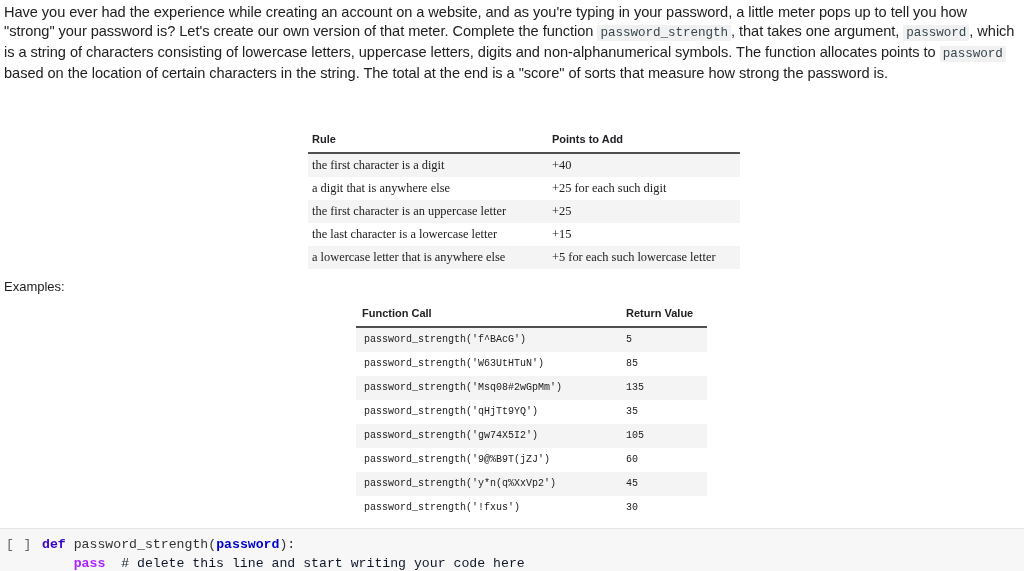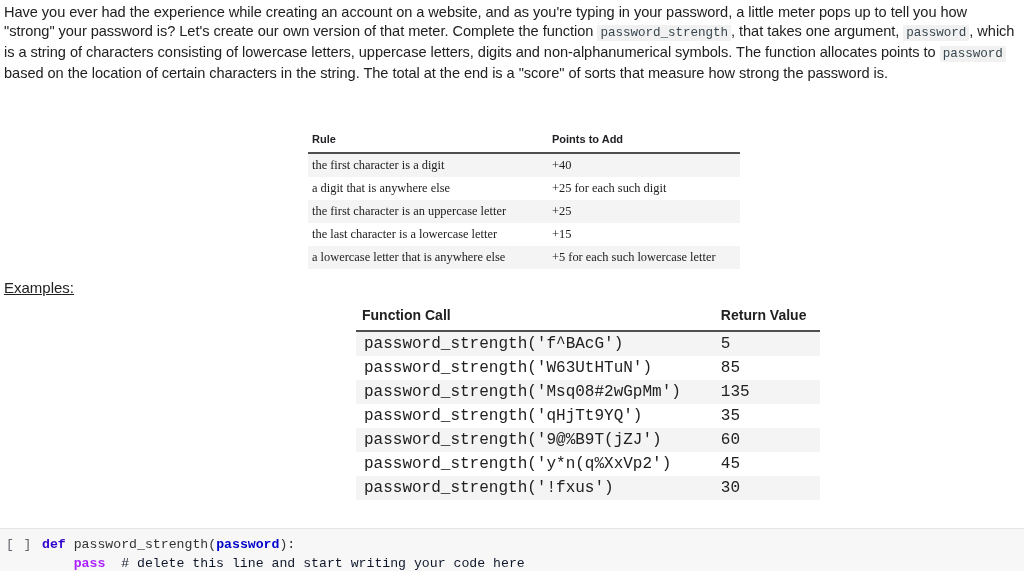--- a/index.html
+++ b/index.html
@@ -64,46 +64,45 @@
   .rules-table tbody tr:nth-child(odd) { background: #f4f4f4; }
   .rules-table tbody tr:nth-child(even) { background: #ffffff; }
   .rules-table .col-rule { min-width: 226px; }
   .rules-table .col-points { min-width: 178px; }
 
   
   .examples-label {
     position: absolute;
     left: 4px;
     top: 279px;
-    font-size: 15px;
-    color: #212121;
-    text-decoration: underline;
+    font-size: 13px;
+    color: #212121;
   }
 
   
   .ex-table {
     position: absolute;
     left: 356px;
     top: 307px;
     border-collapse: collapse;
     color: #212121;
   }
   .ex-table th {
     text-align: left;
     font-weight: bold;
-    font-size: 14px;
+    font-size: 11px;
     font-family: "Liberation Sans", sans-serif;
     padding: 0 14px 7px 6px;
     border-bottom: 2px solid #4f4f4f;
     white-space: nowrap;
   }
   .ex-table th.th-return { padding-left: 26px; }
   .ex-table td {
     font-family: "Liberation Mono", "DejaVu Sans Mono", monospace;
-    font-size: 16px;
+    font-size: 10px;
     padding: 6px 14px 6px 6px;
     white-space: nowrap;
     line-height: 12px;
   }
   .ex-table td.cell-call { min-width: 222px; padding-left: 8px; }
   .ex-table td.cell-ret { min-width: 60px; padding-left: 26px; }
   .ex-table tbody tr:nth-child(odd) { background: #f4f4f4; }
   .ex-table tbody tr:nth-child(even) { background: #ffffff; }
 
   
@@ -199,20 +198,24 @@
     </tr>
     <tr>
       <td class="cell-call">password_strength('Msq08#2wGpMm')</td>
       <td class="cell-ret">135</td>
     </tr>
     <tr>
       <td class="cell-call">password_strength('qHjTt9YQ')</td>
       <td class="cell-ret">35</td>
     </tr>
     <tr>
+      <td class="cell-call">password_strength('gw74X5I2')</td>
+      <td class="cell-ret">105</td>
+    </tr>
+    <tr>
       <td class="cell-call">password_strength('9@%B9T(jZJ')</td>
       <td class="cell-ret">60</td>
     </tr>
     <tr>
       <td class="cell-call">password_strength('y*n(q%XxVp2')</td>
       <td class="cell-ret">45</td>
     </tr>
     <tr>
       <td class="cell-call">password_strength('!fxus')</td>
       <td class="cell-ret">30</td>

